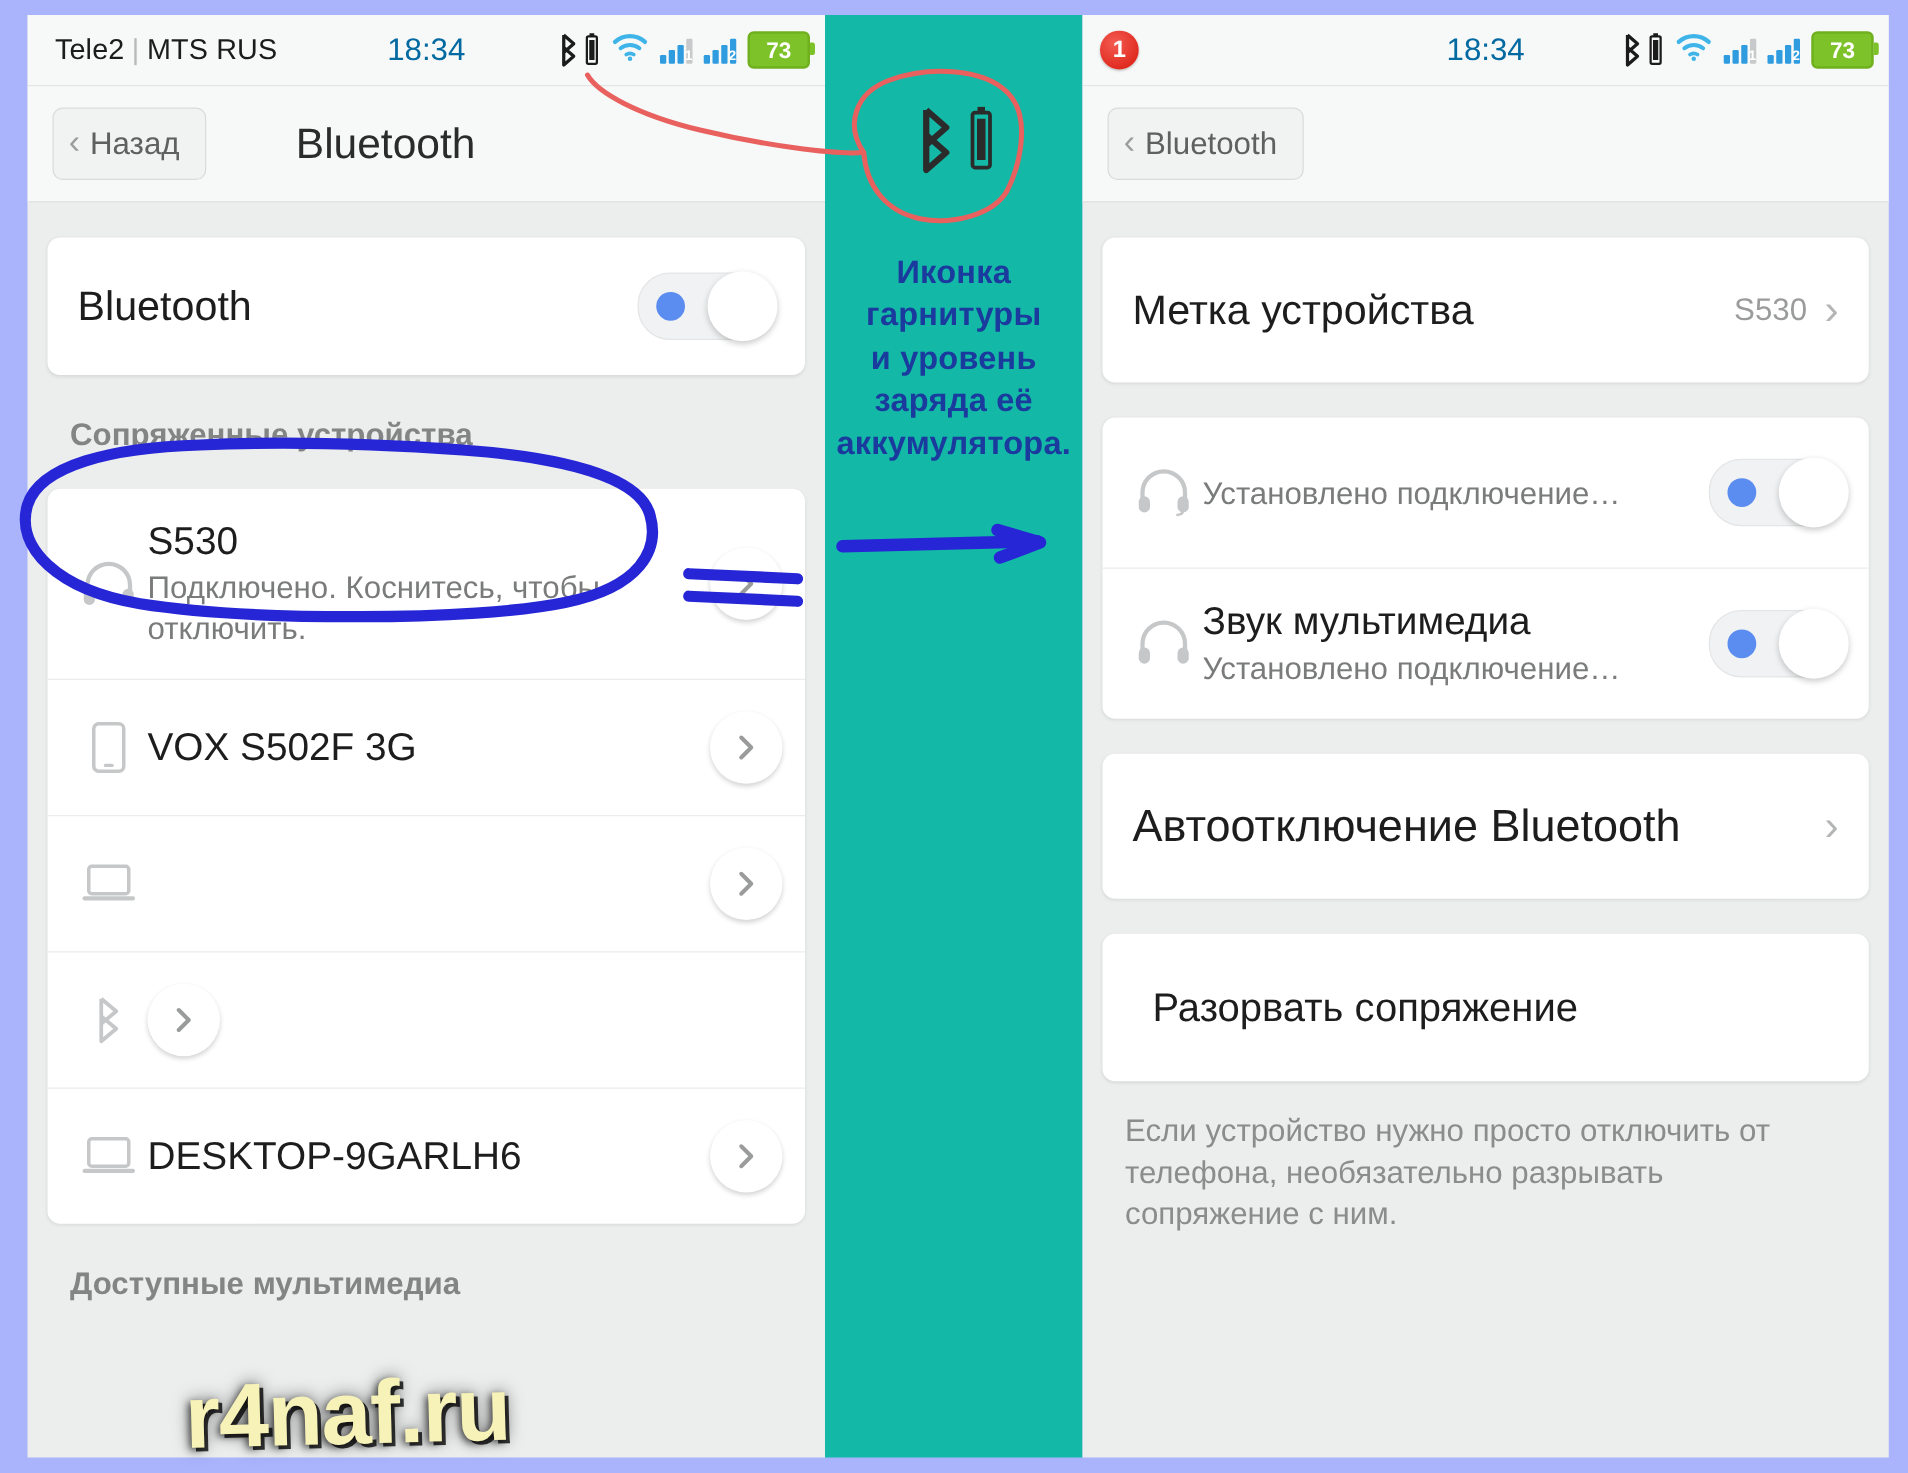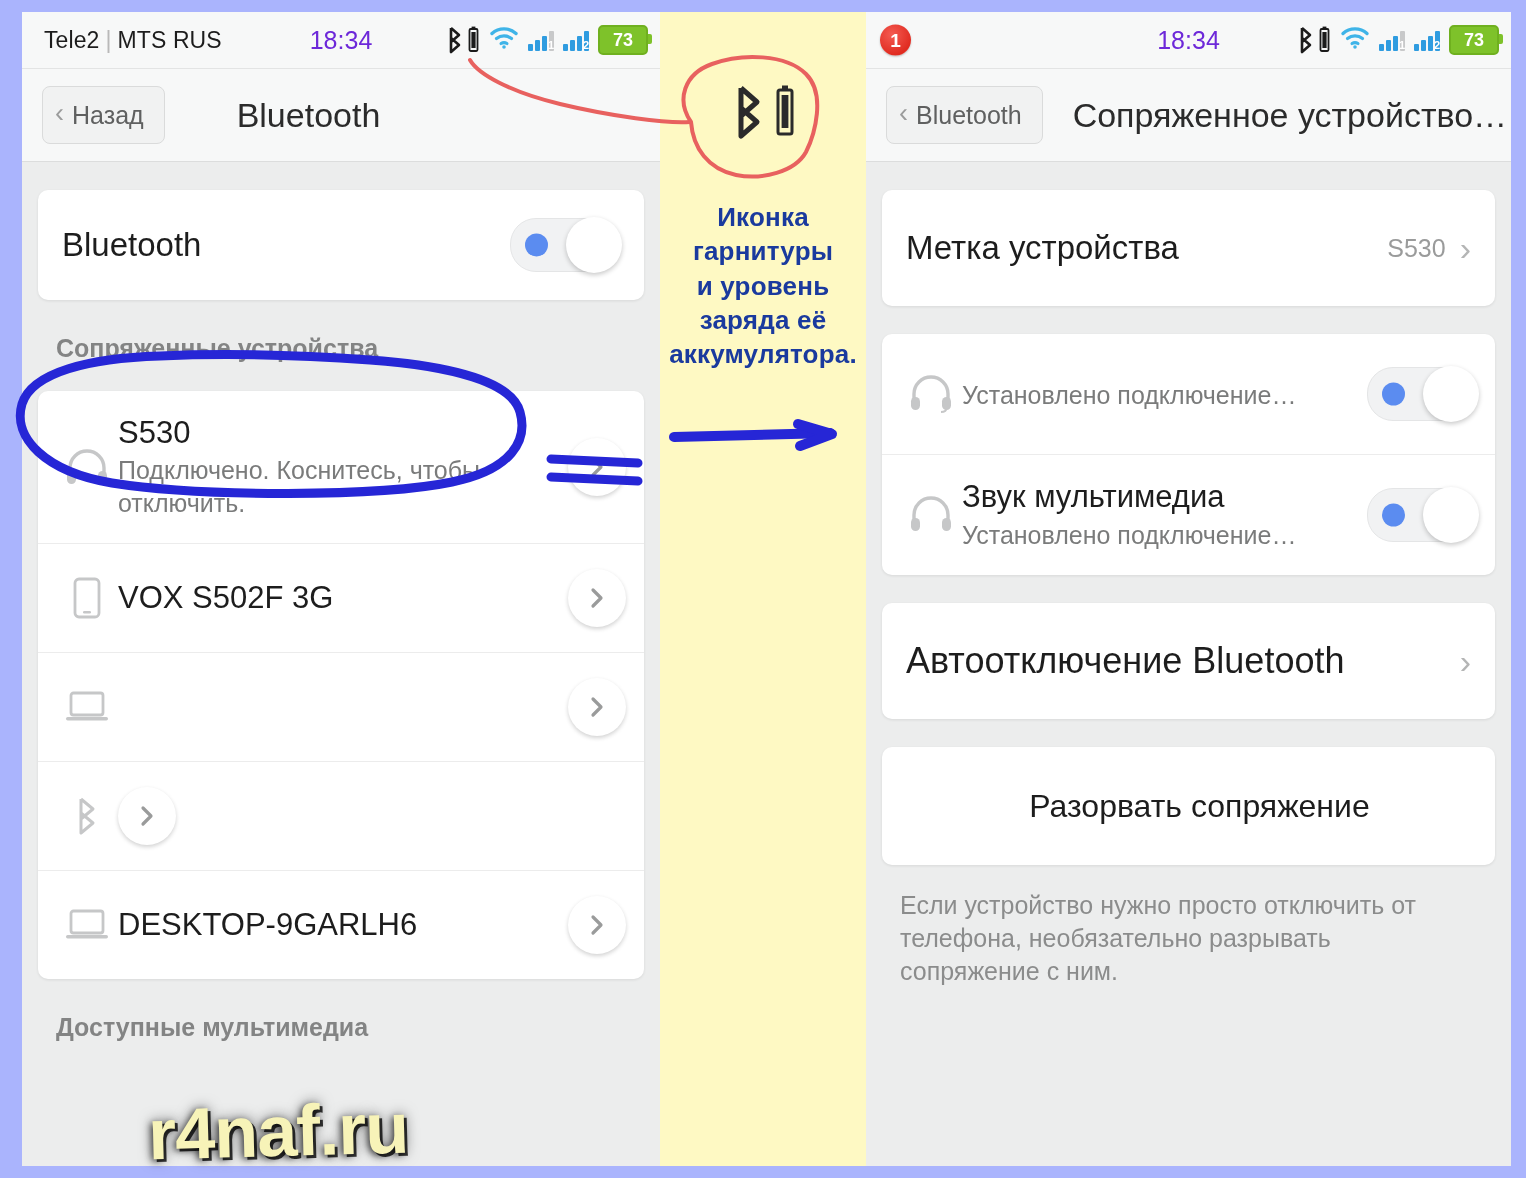--- a/index.html
+++ b/index.html
@@ -18,38 +18,38 @@
     top:12px;
     height:1154px;
     background:#eceded;
     overflow:hidden;
   }
   #panel-left{left:22px;width:638px;}
   #panel-right{left:866px;width:645px;}
 
   .midcol{
     position:absolute;left:660px;top:12px;width:206px;height:1154px;
-    background:#fef9c3;
+    background:#14b8a6;
   }
 
   
   .statusbar{
     position:relative;height:56px;background:#f7f8f8;
     display:flex;align-items:center;
     border-bottom:1px solid #e3e4e4;
   }
   .sb-carrier{
     position:absolute;left:22px;top:50%;transform:translateY(-50%);
     font-size:23px;color:#1c1c1c;font-weight:500;letter-spacing:.1px;
     white-space:nowrap;
   }
   .sb-carrier .sep{color:#b9b9b9;margin:0 6px;font-weight:400;}
   .sb-time{
     position:absolute;left:50%;transform:translateX(-50%);
-    font-size:25px;color:#6d28d9;font-weight:500;
+    font-size:25px;color:#0369a1;font-weight:500;
   }
   .sb-icons{
     position:absolute;right:12px;top:50%;transform:translateY(-50%);
     display:flex;align-items:center;gap:9px;
   }
   .badge-red{
     position:absolute;left:14px;top:50%;transform:translateY(-50%);
     width:31px;height:31px;border-radius:50%;
     background:radial-gradient(circle at 38% 32%,#f45b52,#e02b20 72%);
     color:#fff;font-size:19px;font-weight:bold;
@@ -146,21 +146,21 @@
     position:absolute;left:14px;top:50%;transform:translateY(-50%);
     width:23px;height:23px;border-radius:50%;background:#5b8cf0;
   }
   .toggle .knob{
     position:absolute;right:-3px;top:50%;transform:translateY(-50%);
     width:56px;height:56px;border-radius:50%;background:#fff;
     box-shadow:0 2px 5px rgba(0,0,0,.22);
   }
 
   .bigbtn{
-    display:flex;align-items:center;justify-content:center;
+    display:flex;align-items:center;
     min-height:118px;font-size:32px;color:#1d1d1d;padding-left:40px;
   }
   .footnote{
     margin:24px 34px 0 34px;font-size:25px;color:#8b8c8c;line-height:1.32;
   }
 
   
   .mid-icon{
     position:absolute;left:50%;top:72px;transform:translateX(-50%);
     display:flex;align-items:center;gap:4px;
@@ -416,21 +416,20 @@
           <span>73</span>
         </span>
       </div>
     </div>
 
     <div class="navbar">
       <div class="backbtn">
         <span class="chev">‹</span>
         <span>Bluetooth</span>
       </div>
-      <div class="navtitle">Сопряженное устройство…</div>
     </div>
 
     <div class="content">
 
       <div class="card">
         <div class="row" style="min-height:116px;padding:0 24px">
           <div class="texts">
             <div class="title" style="font-size:33px">Метка устройства</div>
           </div>
           <div class="rightval">S530</div>

